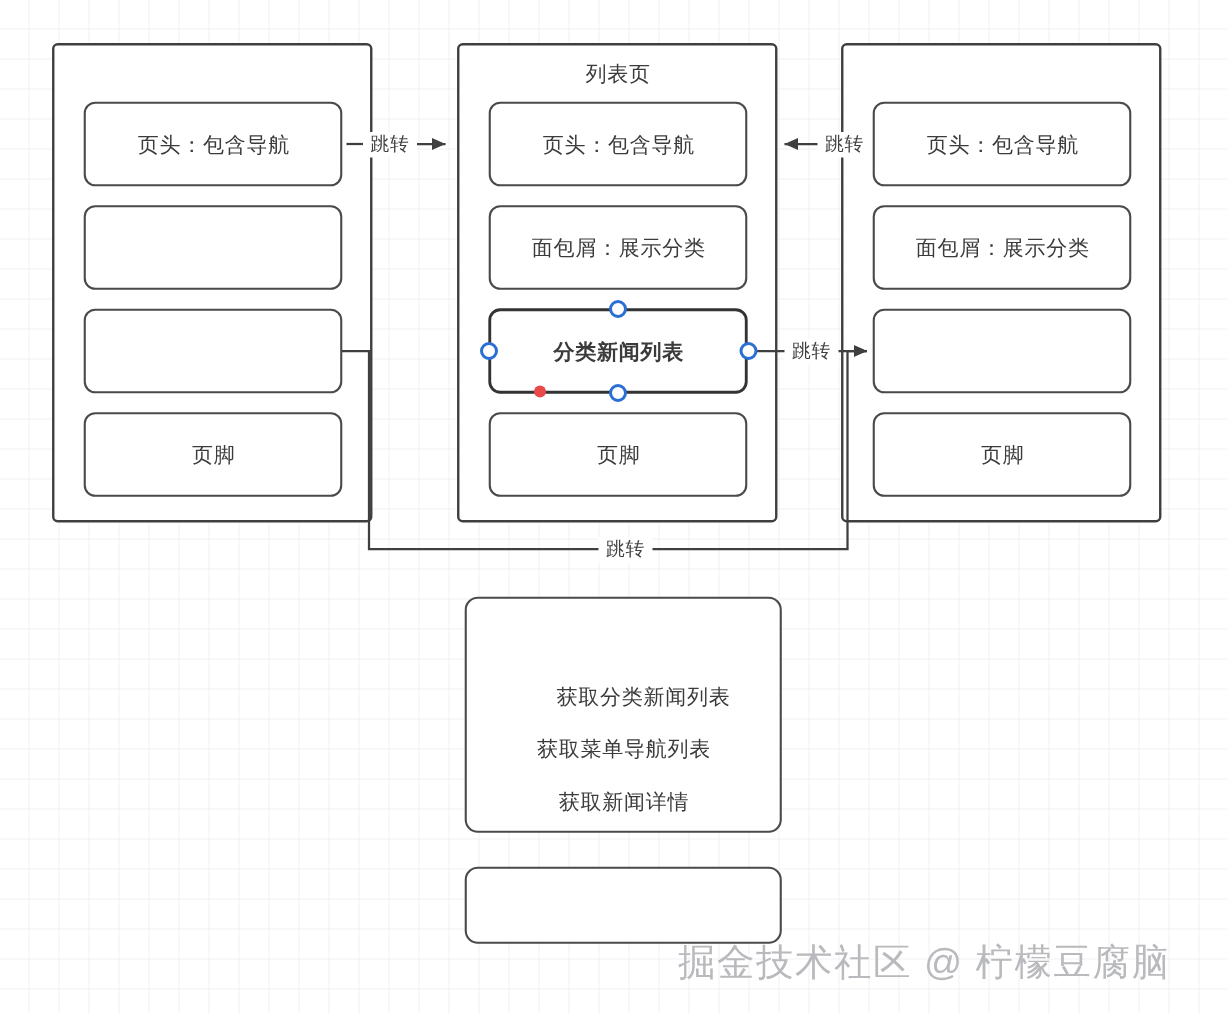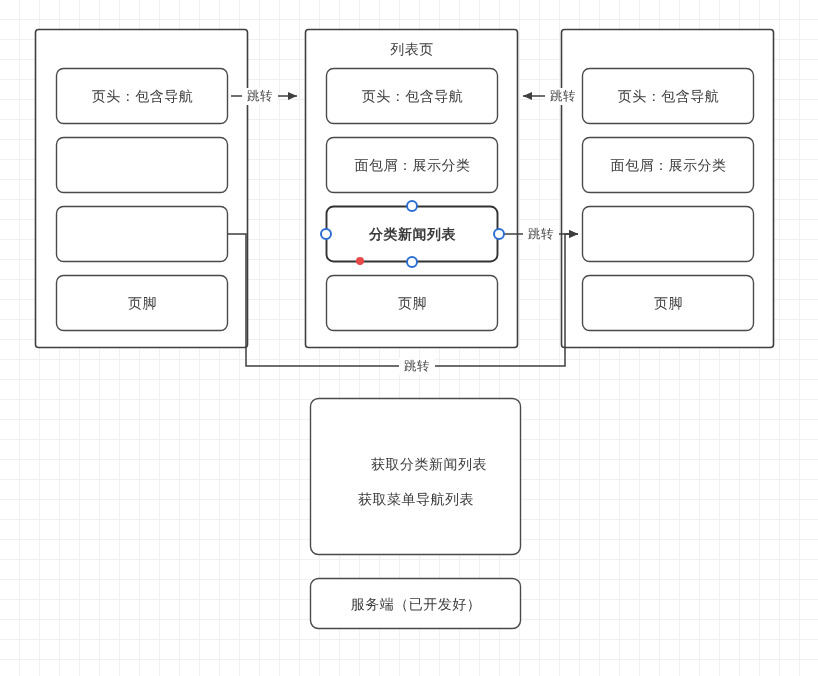--- a/index.html
+++ b/index.html
@@ -133,22 +133,23 @@
   <div class="node-label" style="left:327px; top:138px; width:171px; height:55px;">面包屑：展示分类</div>
   <div class="node-label" style="left:327px; top:207px; width:171px; height:55px;font-weight:bold;">分类新闻列表</div>
   <div class="node-label" style="left:327px; top:276px; width:171px; height:55px;">页脚</div>
 
   <div class="node-label" style="left:583px; top:69px; width:171px; height:55px;">页头：包含导航</div>
   <div class="node-label" style="left:583px; top:138px; width:171px; height:55px;">面包屑：展示分类</div>
   <div class="node-label" style="left:583px; top:276px; width:171px; height:55px;">页脚</div>
 
   <div class="node-label" style="left:324px; top:452px; width:210px; height:24px;">获取分类新闻列表</div>
   <div class="node-label" style="left:311px; top:487px; width:210px; height:24px;">获取菜单导航列表</div>
+  <div class="node-label" style="left:311px; top:522px; width:210px; height:24px;">获取新闻详情</div>
 
-  <div class="node-label" style="left:311px; top:579px; width:210px; height:50px;">服务端（已开发好）</div>
 
   <div class="edge-label" style="left:242px; top:88px; width:32px;">跳转</div>
   <div class="edge-label" style="left:545px; top:88px; width:32px;">跳转</div>
   <div class="edge-label" style="left:523px; top:226px; width:32px;">跳转</div>
   <div class="edge-label" style="left:399px; top:358px; width:32px;">跳转</div>
 
+  <div class="watermark" style="left:452px; top:625px;">掘金技术社区 @ 柠檬豆腐脑</div>
 
 </div>
 
 </body></html>

